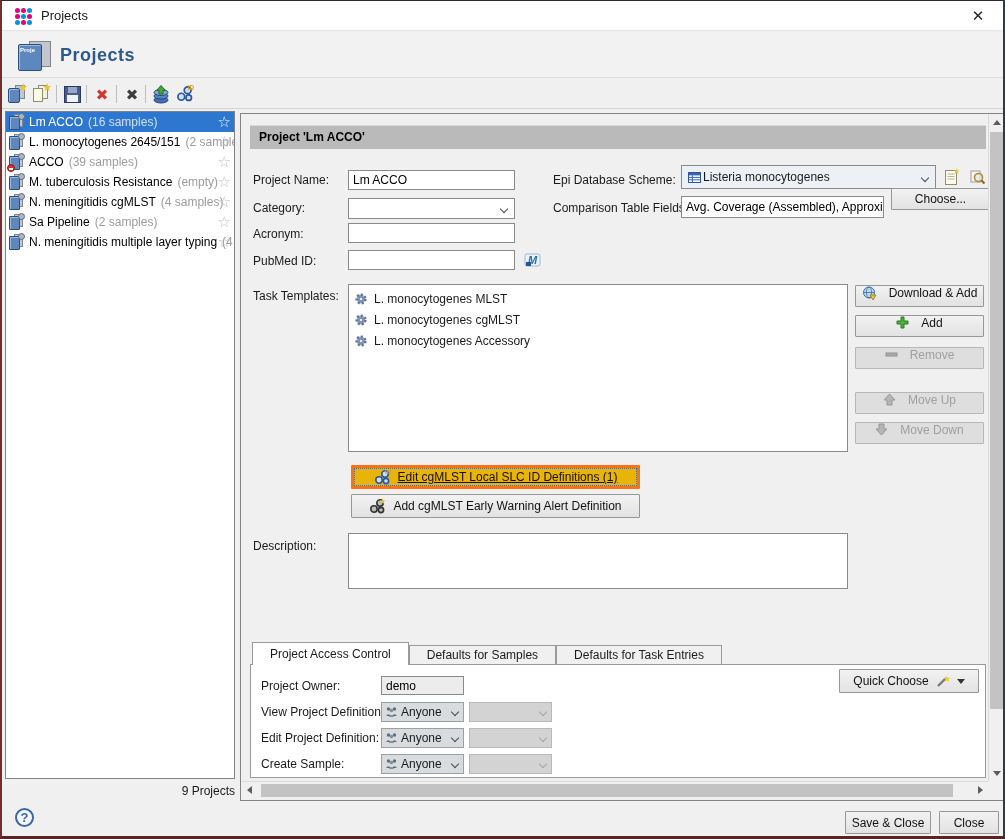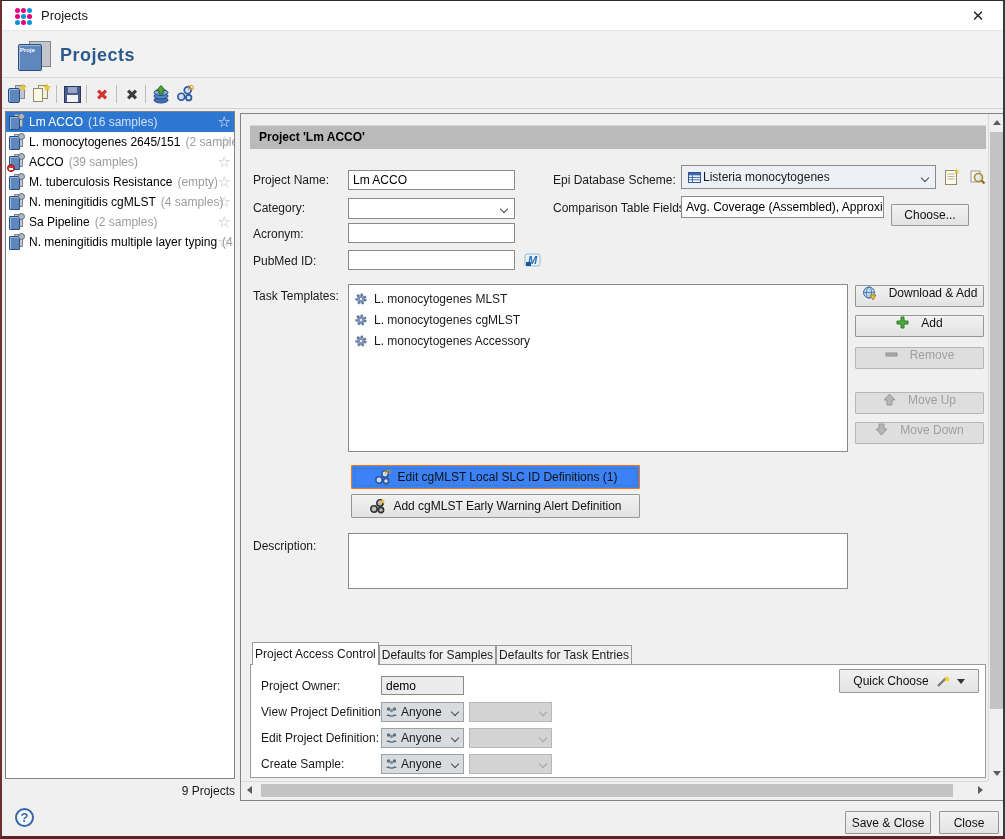--- a/index.html
+++ b/index.html
@@ -61,42 +61,42 @@
   .combo .chev, .chev-std { position:absolute; right:7px; top:7px; width:6px; height:6px; border-right:1.6px solid #4a4a4a; border-bottom:1.6px solid #4a4a4a; transform:rotate(45deg); }
 
   
   #scheme-combo { left:440px; top:51px; width:255px; height:24px; background:#edf0f4; display:flex; align-items:center; padding-left:6px; }
   #scheme-combo .chev { top:9px; }
   #scheme-combo span.txt { margin-left:2px; }
   .sidebtn { position:absolute; width:20px; height:22px; display:flex; align-items:center; justify-content:center; cursor:pointer; }
 
   #comparison-box { left:440px; top:82px; width:203px; height:22px; line-height:20px; overflow:hidden; white-space:nowrap; }
   .btn { position:absolute; background:linear-gradient(#f2f2f2,#e2e2e2); border:1px solid #979797; border-radius:1px; font-family:inherit; font-size:12px; color:#111; text-align:center; cursor:pointer; }
-  #choose-btn { left:650px; top:90px; width:78px; height:22px; }
+  #choose-btn { left:650px; top:74px; width:99px; height:22px; }
 
   #tasklist { position:absolute; left:107px; top:170px; width:500px; height:168px; background:#fff; border:1px solid #8a8a8a; padding-top:3px; }
   .titem { height:21px; display:flex; align-items:center; padding-left:5px; cursor:default; }
   .titem svg { margin-right:6px; }
 
   .stackbtn { position:absolute; left:614px; width:129px; height:22px; display:flex; align-items:flex-start; justify-content:center; gap:12px; }
   .stackbtn.disabled { background:#dedede; border-color:#b6b6b6; color:#9f9f9f; cursor:default; }
 
   .widebtn { position:absolute; left:110px; width:289px; height:24px; display:flex; align-items:center; justify-content:center; gap:7px; }
-  #slc-btn { top:351px; background:#3b82f6; border:1px solid #f97316; outline:1px dotted #4a6f9b; outline-offset:-4px; }
+  #slc-btn { top:351px; background:#eab308; border:3px solid #f97316; outline:1px dotted #4a6f9b; outline-offset:-4px;text-decoration:underline; }
   #ewa-btn { top:380px; }
 
   #description-box { position:absolute; left:107px; top:419px; width:500px; height:56px; background:#fff; border:1px solid #8a8a8a; resize:none; font-family:inherit; font-size:12px; padding:2px 4px; }
 
   
   #access-group { position:absolute; left:9px; top:505px; width:736px; display:flex; align-items:center; }
   #access-group .gl { white-space:nowrap; margin-right:6px; }
   #access-group .group-line { flex:1; border-top:1px solid #b3b3b3; margin-top:1px; }
 
   #tabs { position:absolute; left:11px; top:528px; height:23px; display:flex; align-items:flex-end; }
-  .tab { border:1px solid #9a9a9a; border-bottom:none; padding:0 2px; line-height:19px; height:20px; background:#f0f0f0; cursor:pointer; white-space:nowrap; }
+  .tab { border:1px solid #9a9a9a; border-bottom:none; padding:0 17px; line-height:19px; height:20px; background:#f0f0f0; cursor:pointer; white-space:nowrap; }
   .tab.active { background:#fff; height:23px; line-height:22px; position:relative; z-index:3; }
   #tabpanel { position:absolute; left:9px; top:550px; width:736px; height:114px; background:#fff; border:1px solid #9a9a9a; z-index:1; }
 
   #quick-choose { right:6px; top:4px; width:140px; height:24px; display:flex; align-items:center; justify-content:center; gap:6px; }
   .caret-down { width:0; height:0; border-left:4px solid transparent; border-right:4px solid transparent; border-top:5px solid #333; }
 
   .acc-label { position:absolute; left:10px; line-height:20px; white-space:nowrap; }
   #owner-field { left:130px; top:11px; width:83px; height:19px; background:#ececec; }
   .acombo { position:absolute; width:83px; height:20px; background:#d9dcdf; border:1px solid #9aa0a6; display:flex; align-items:center; padding-left:3px; gap:3px; cursor:pointer; }
   .acombo .chev-std { right:5px; top:6px; }

